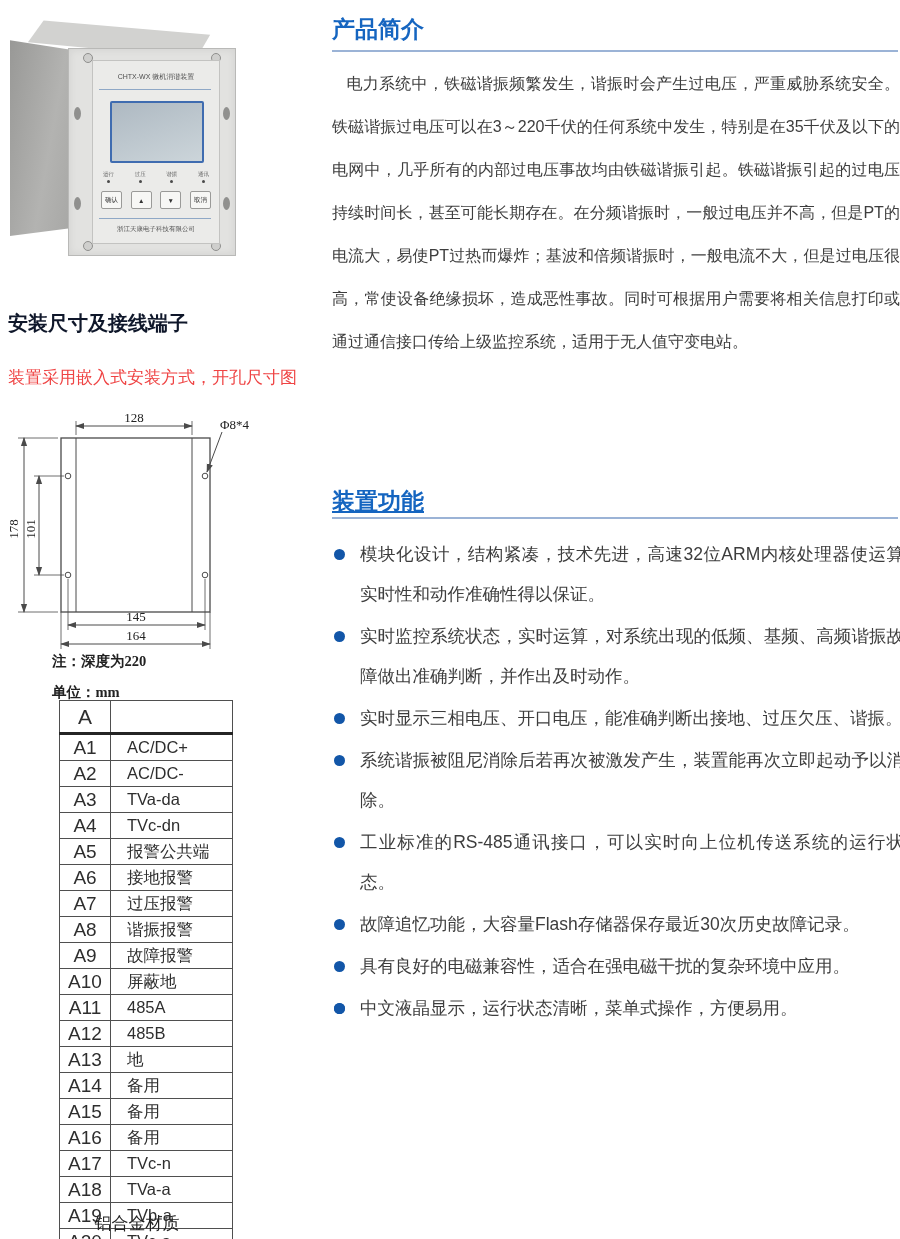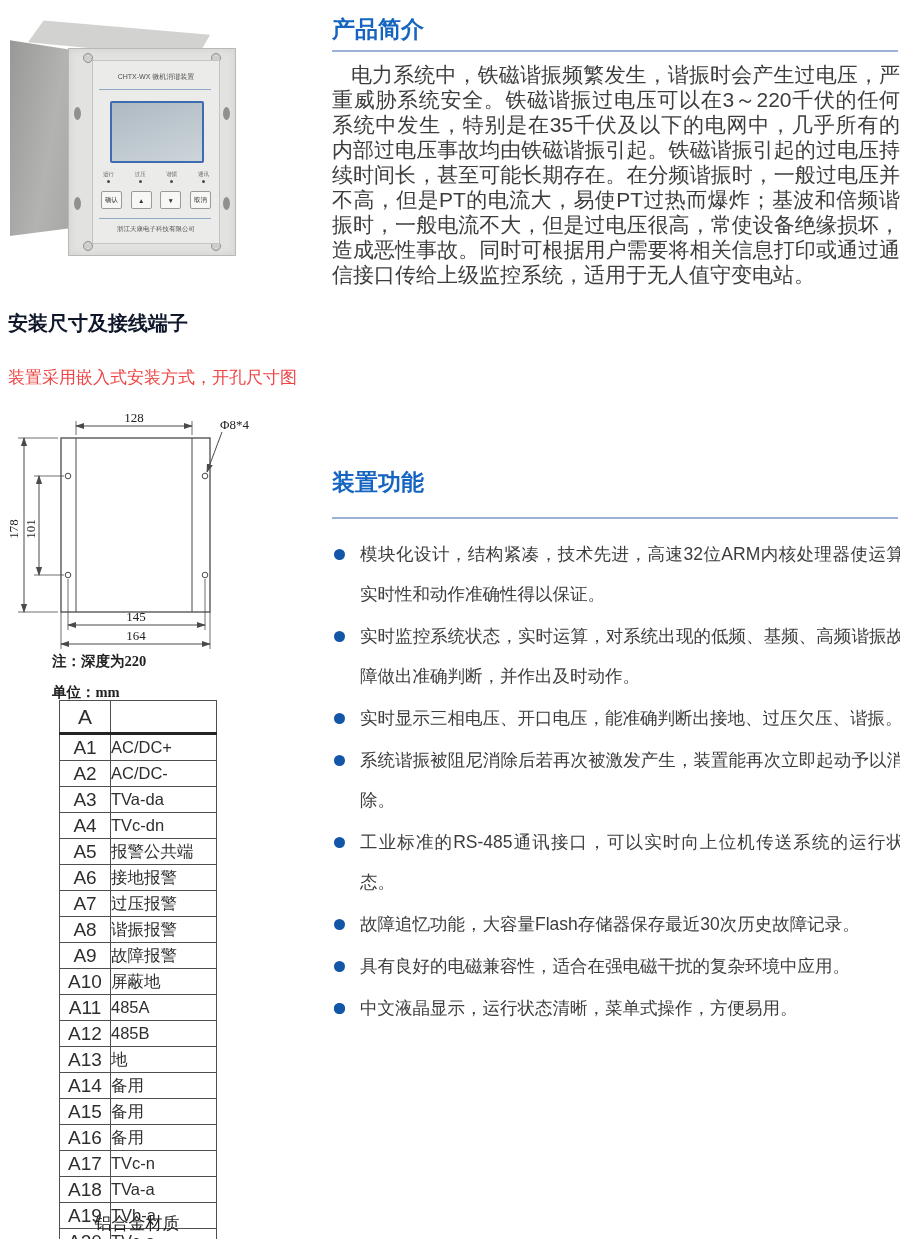--- a/index.html
+++ b/index.html
@@ -4,23 +4,23 @@
 <style>
   html,body{margin:0;padding:0;background:#fff;}
   #page{position:relative;width:900px;height:1239px;background:#ffffff;overflow:hidden;
         font-family:"Liberation Sans","DejaVu Sans",sans-serif;color:#3d3d3d;}
 
   
   .sec-title{position:absolute;left:332px;width:566px;font-size:23px;font-weight:700;color:#1565c0;}
   .sec-rule{position:absolute;left:332px;width:566px;height:2px;background:#9bb3d6;}
   #intro-title{top:14px;}
   #intro-rule{top:50px;}
-  #intro-body{position:absolute;left:332px;top:62px;width:568px;font-size:21px;line-height:25px;
+  #intro-body{position:absolute;left:332px;top:62px;width:568px;font-size:16px;line-height:43px;
               text-align:justify;text-indent:0.9em;color:#3d3d3d;}
-  #func-title{top:467px;}
+  #func-title{top:486px;text-decoration:underline;}
   #func-rule{top:517px;}
   #func-list{position:absolute;left:332px;top:534px;width:572px;list-style:none;margin:0;padding:0;}
   #func-list li{position:relative;padding-left:28px;font-size:17.5px;line-height:40px;
                 margin-bottom:2px;text-align:justify;color:#3d3d3d;}
   #func-list li .dot{position:absolute;left:2px;top:15px;width:11px;height:11px;border-radius:50%;
                 background:#1256a8;}
 
   
   #install-title{position:absolute;left:8px;top:310px;font-size:20px;font-weight:700;color:#0f172a;}
   #install-intro{position:absolute;left:8px;top:366px;font-size:17px;color:#ef4444;}
@@ -30,21 +30,21 @@
   #drawing line,#drawing rect{stroke:#4a4a4a;fill:none;}
 
   .note-line{position:absolute;left:52px;font-size:14.5px;font-weight:700;color:#222;
              font-family:"Liberation Serif","DejaVu Serif",serif;}
   #note-depth{top:652px;}
   #note-unit{top:683px;}
 
   #terminal-table{position:absolute;left:59px;top:700px;border-collapse:collapse;}
   #terminal-table td{border:1px solid #4f4f4f;height:23px;color:#2e2e2e;}
   #terminal-table td.c-id{width:48px;text-align:center;font-size:19px;}
-  #terminal-table td.c-val{width:104px;padding-left:0;font-size:16.5px;}
+  #terminal-table td.c-val{width:104px;padding-left:16px;font-size:16.5px;}
   #terminal-table tr.tr-head td{height:29px;}
   #terminal-table tr.tr-head td.c-id{font-size:21px;}
   #terminal-table tr.tr-head td{border-bottom:3px solid #242424;}
   #table-caption{position:absolute;left:59px;top:1212px;width:156px;text-align:center;
                  font-size:17px;color:#222;}
 
   
   #device{position:absolute;left:8px;top:18px;width:228px;height:242px;}
   .dev-top{position:absolute;left:16px;top:0;width:196px;height:42px;background:#d2d2d0;
            clip-path:polygon(10% 6%,95% 40%,88% 96%,2% 58%);}

